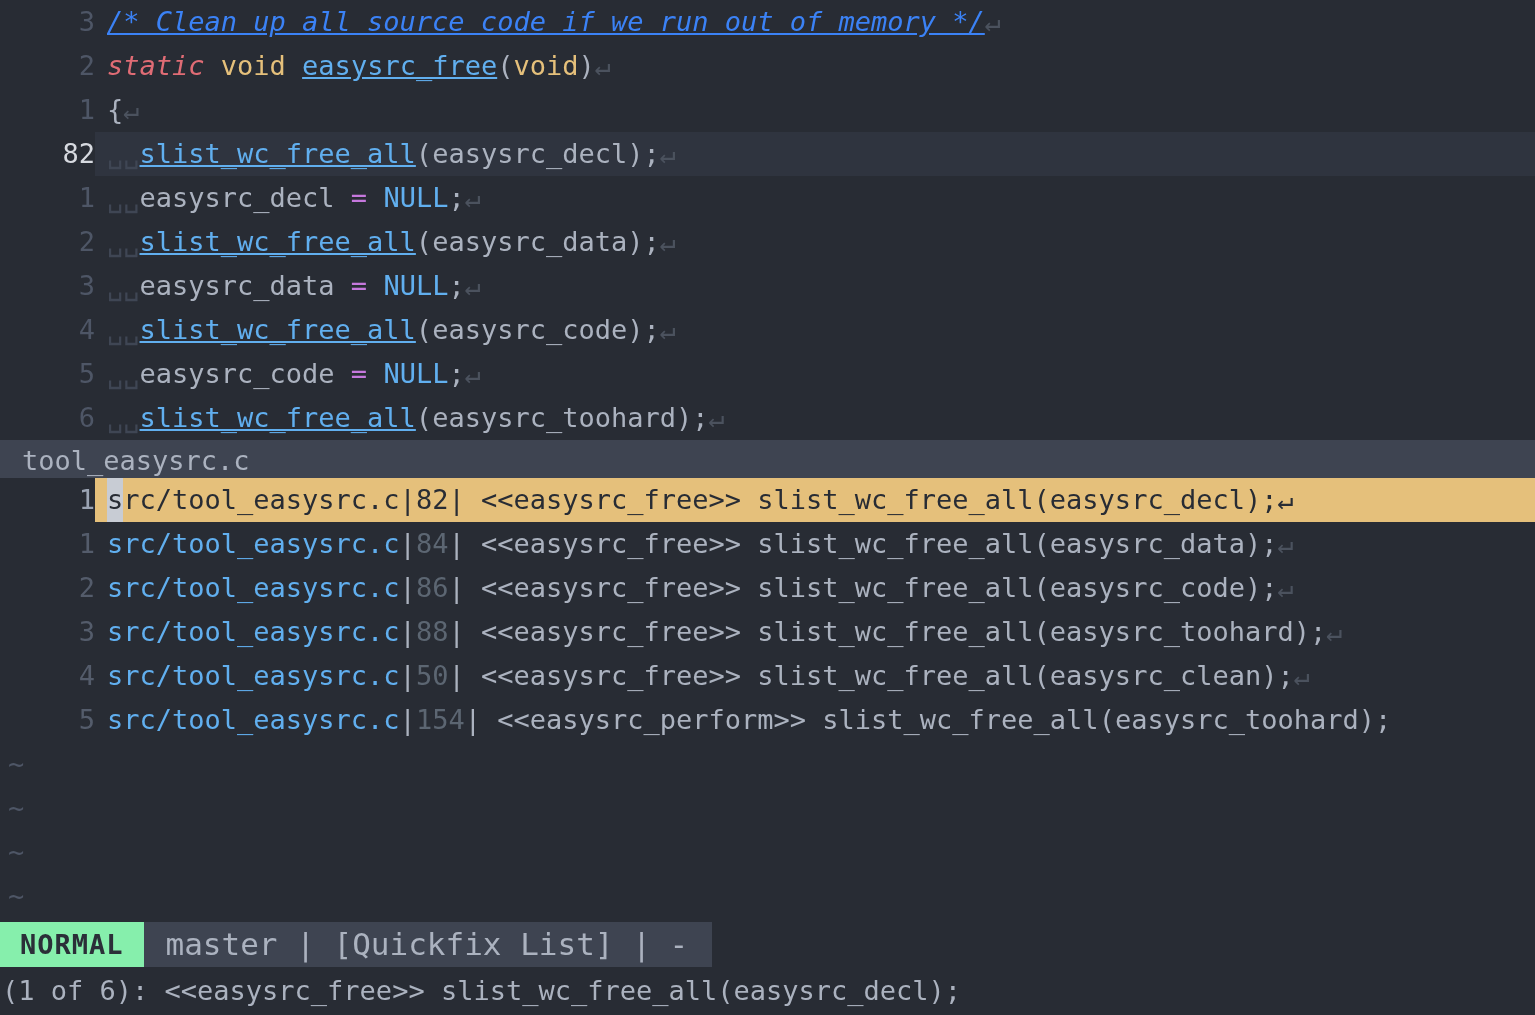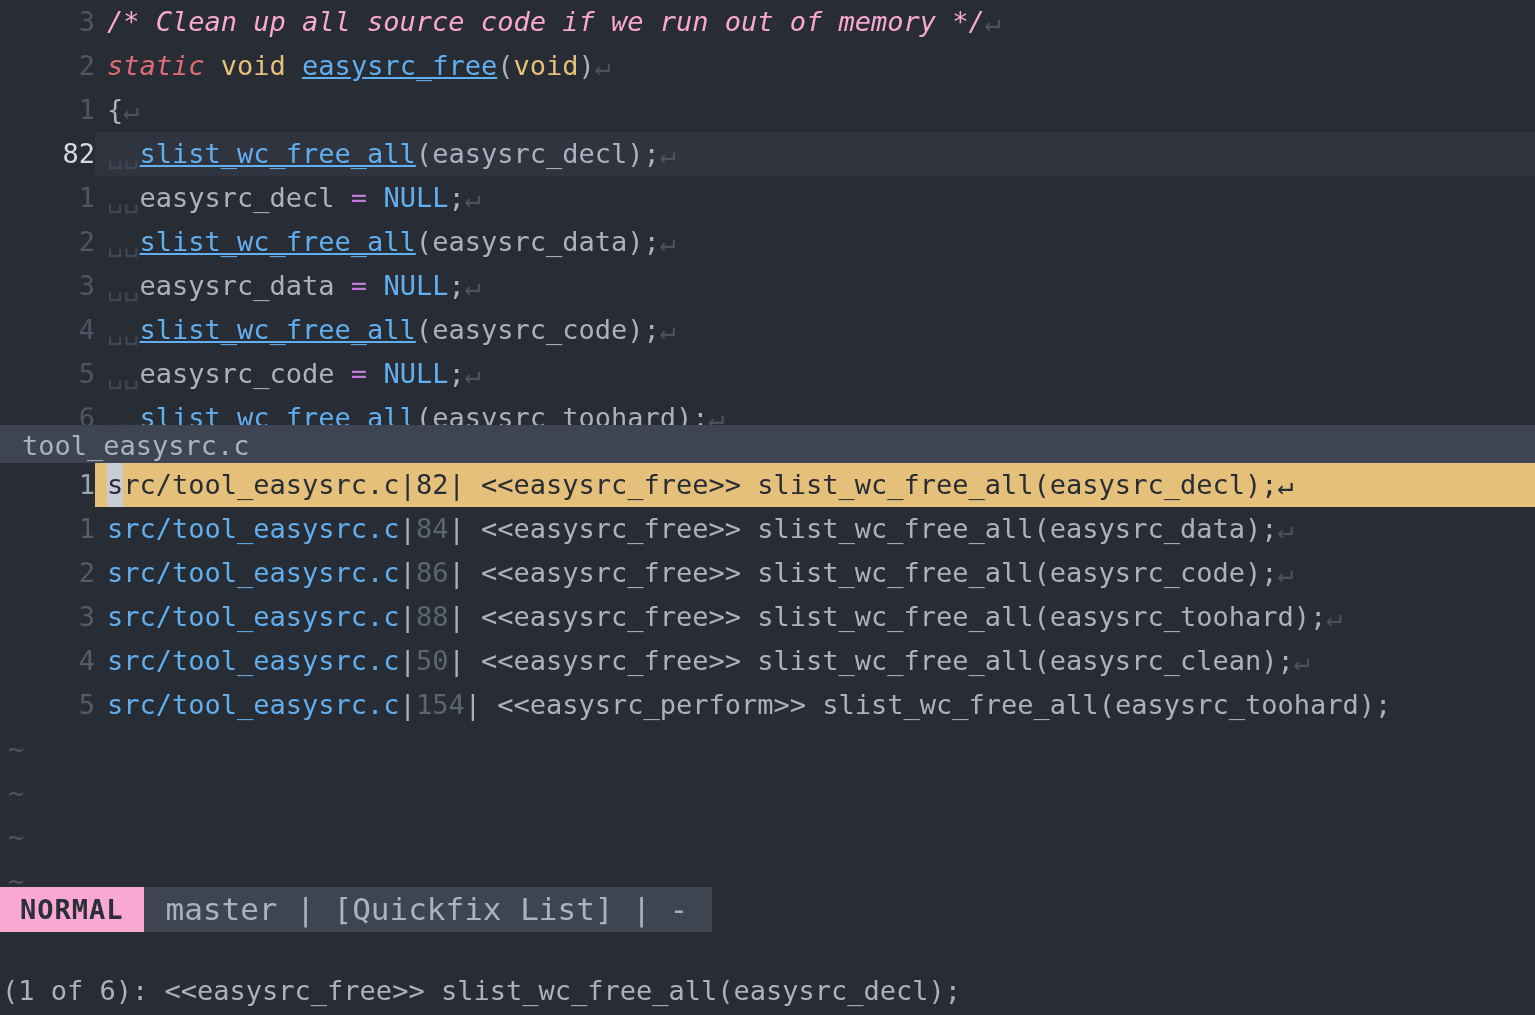--- a/index.html
+++ b/index.html
@@ -62,21 +62,21 @@
   #editor-pane {
     height: 440px;
     background: #282c34;
     overflow: hidden;
   }
   .line.cursorline .ltext {
     background: #2f343f;
   }
 
   
-  .cmt   { color: #f9a8d4; font-style: italic; }
+  .cmt   { color: #3b82f6; font-style: italic; text-decoration: underline; }
   .kw    { color: #e06c75; font-style: italic; }
   .type  { color: #e5c07b; text-align: center; }
   .fn    { color: #61afef; text-decoration: underline; }
   .id    { color: #abb2bf; }
   .punc  { color: #abb2bf; }
   .op    { color: #c678dd; }
   .const { color: #61afef; margin-top: 19px; }
   .eol   { color: #4b525e; }
   .spc   { color: #3f4654; }
 
@@ -128,21 +128,21 @@
   }
 
   
   #statusline {
     height: 45px;
     display: flex;
     align-items: stretch;
     background: #282c34;
   }
   #mode-badge {
-    background: #f9a8d4;
+    background: #86efac;
     color: #2b2f38;
     font-size: 27px;
     line-height: 45px;
     padding: 0 20px;
     font-weight: bold;
     letter-spacing: 1px;
   }
   #status-info {
     background: #3e4451;
     color: #abb2bf;
@@ -156,21 +156,20 @@
     background: #282c34;
   }
   #cmdline {
     height: 48px;
     line-height: 48px;
     color: #abb2bf;
     font-size: 27px;
     padding-left: 2px;
     white-space: pre;
     background: #282c34;
-    margin-top: 35px;
   }
 </style>
 </head>
 <body>
 
 <div id="app">
 
   <div id="editor-pane">
       <div class="line"><div class="gutter">3</div><div class="ltext"><span class="cmt">/* Clean up all source code if we run out of memory */</span><span class="eol">↵</span></div></div>
       <div class="line"><div class="gutter">2</div><div class="ltext"><span class="kw">static</span><span class="id"> </span><span class="type">void</span><span class="id"> </span><span class="fn">easysrc_free</span><span class="punc">(</span><span class="type">void</span><span class="punc">)</span><span class="eol">↵</span></div></div>

